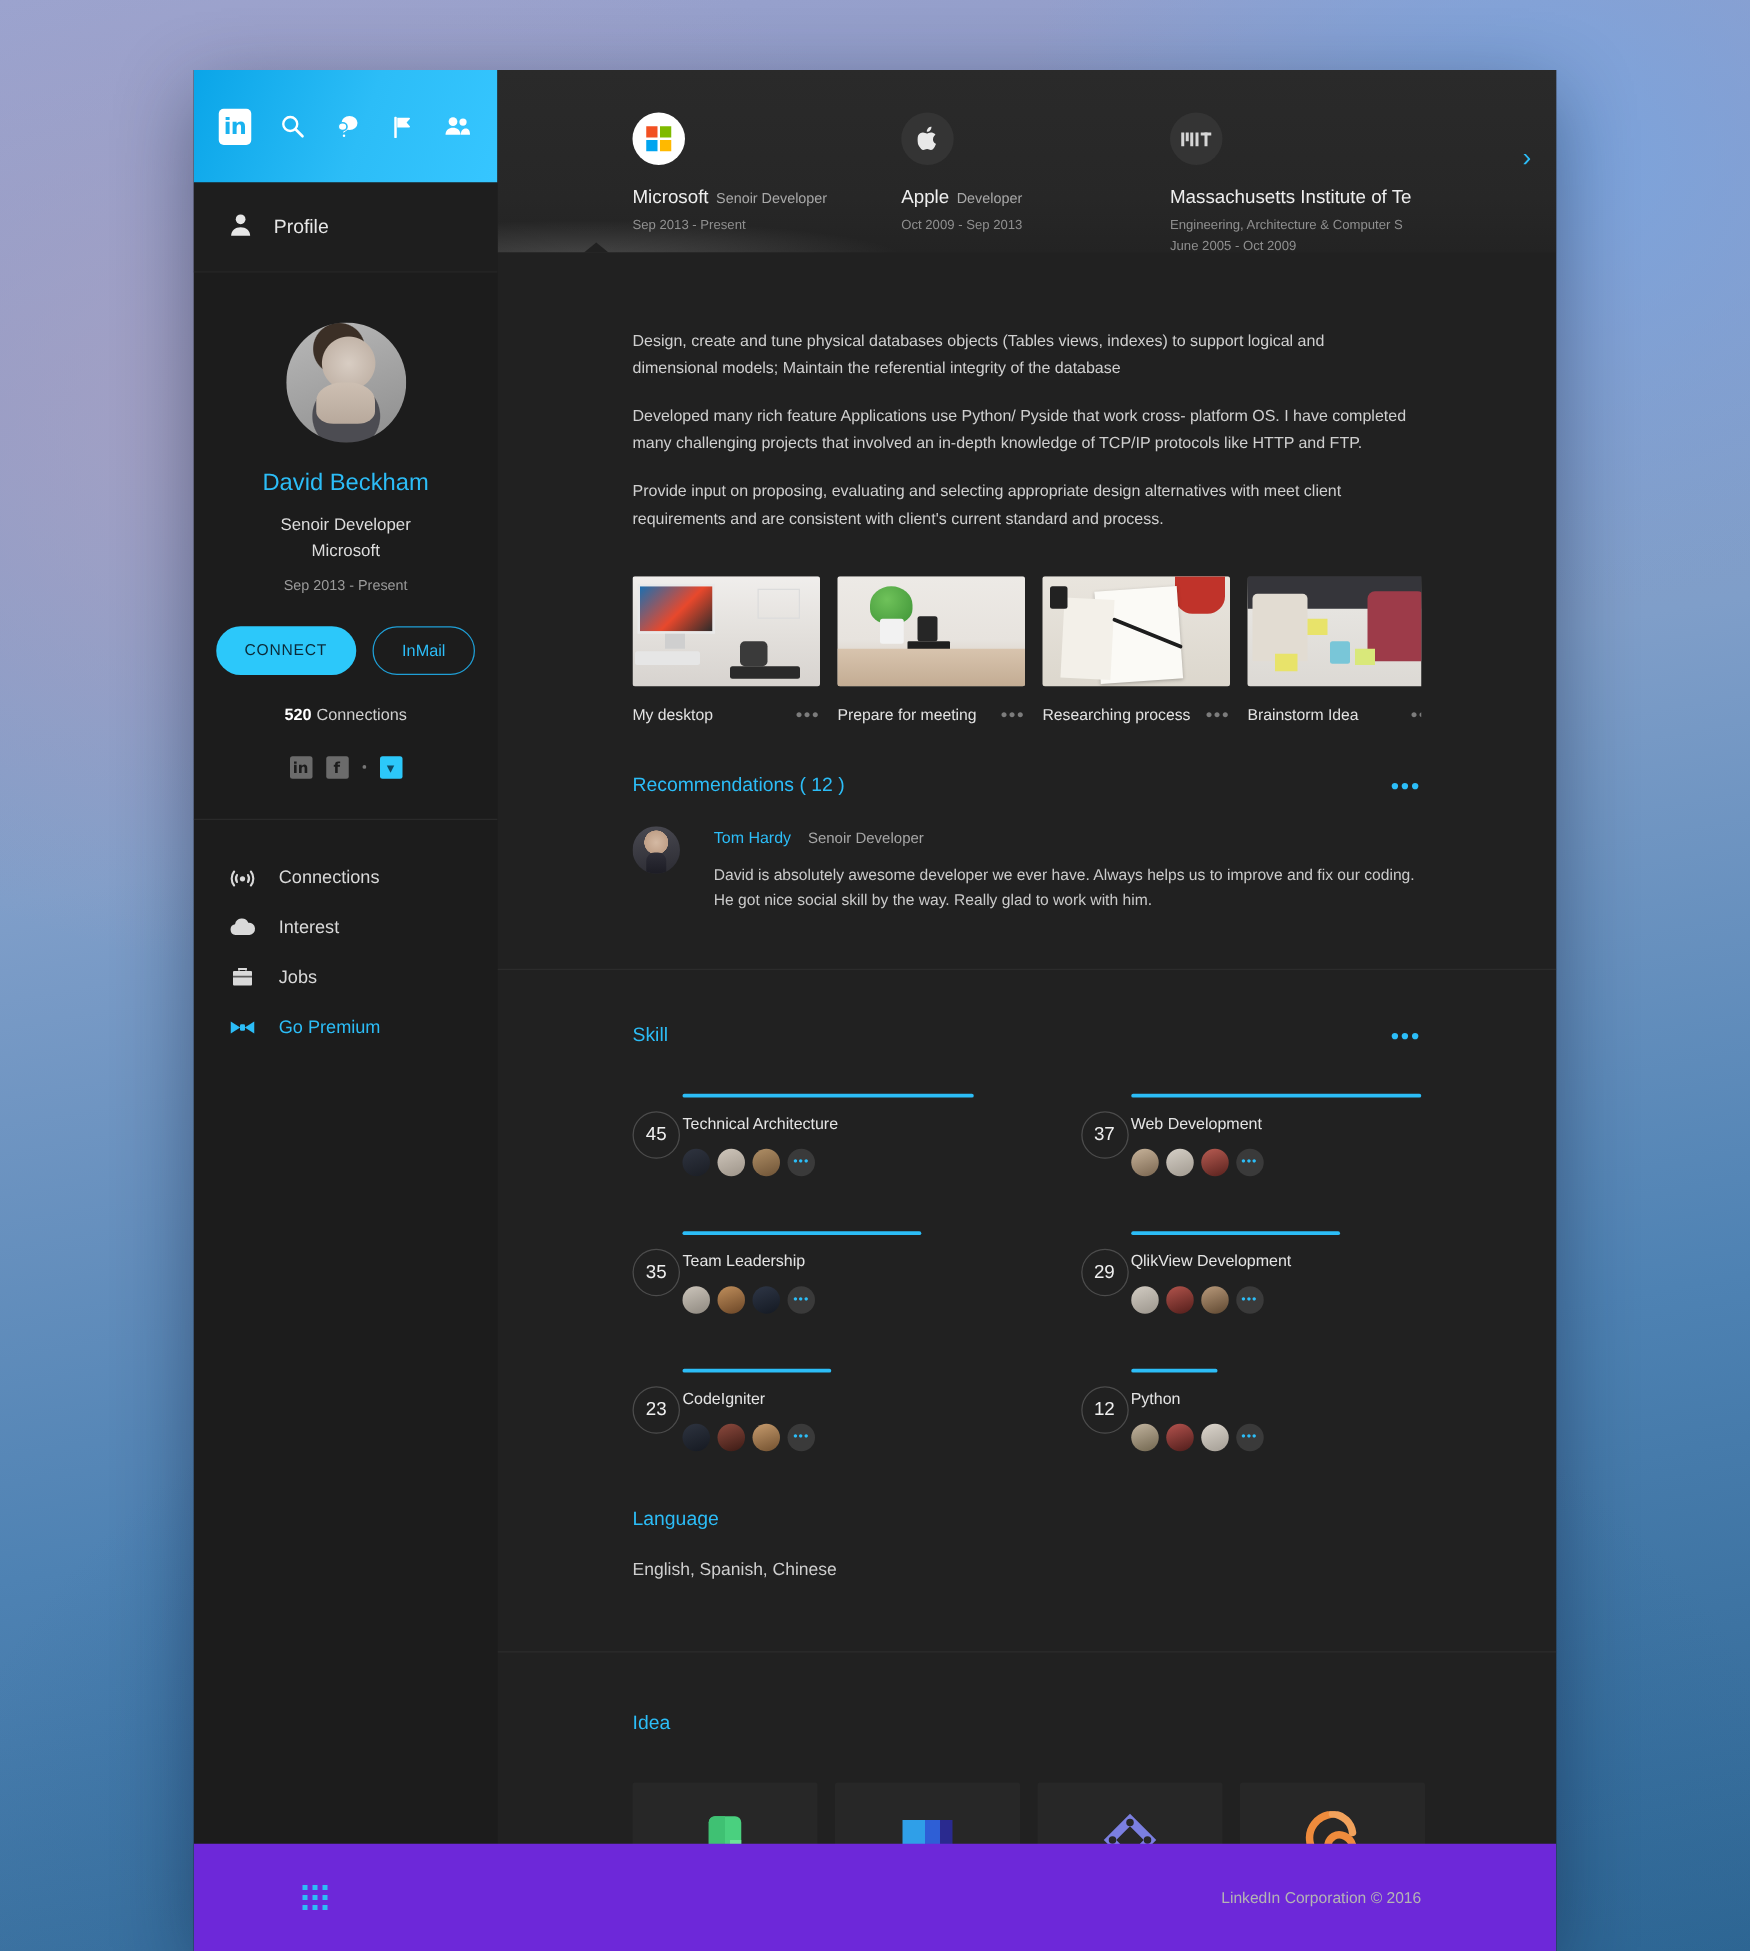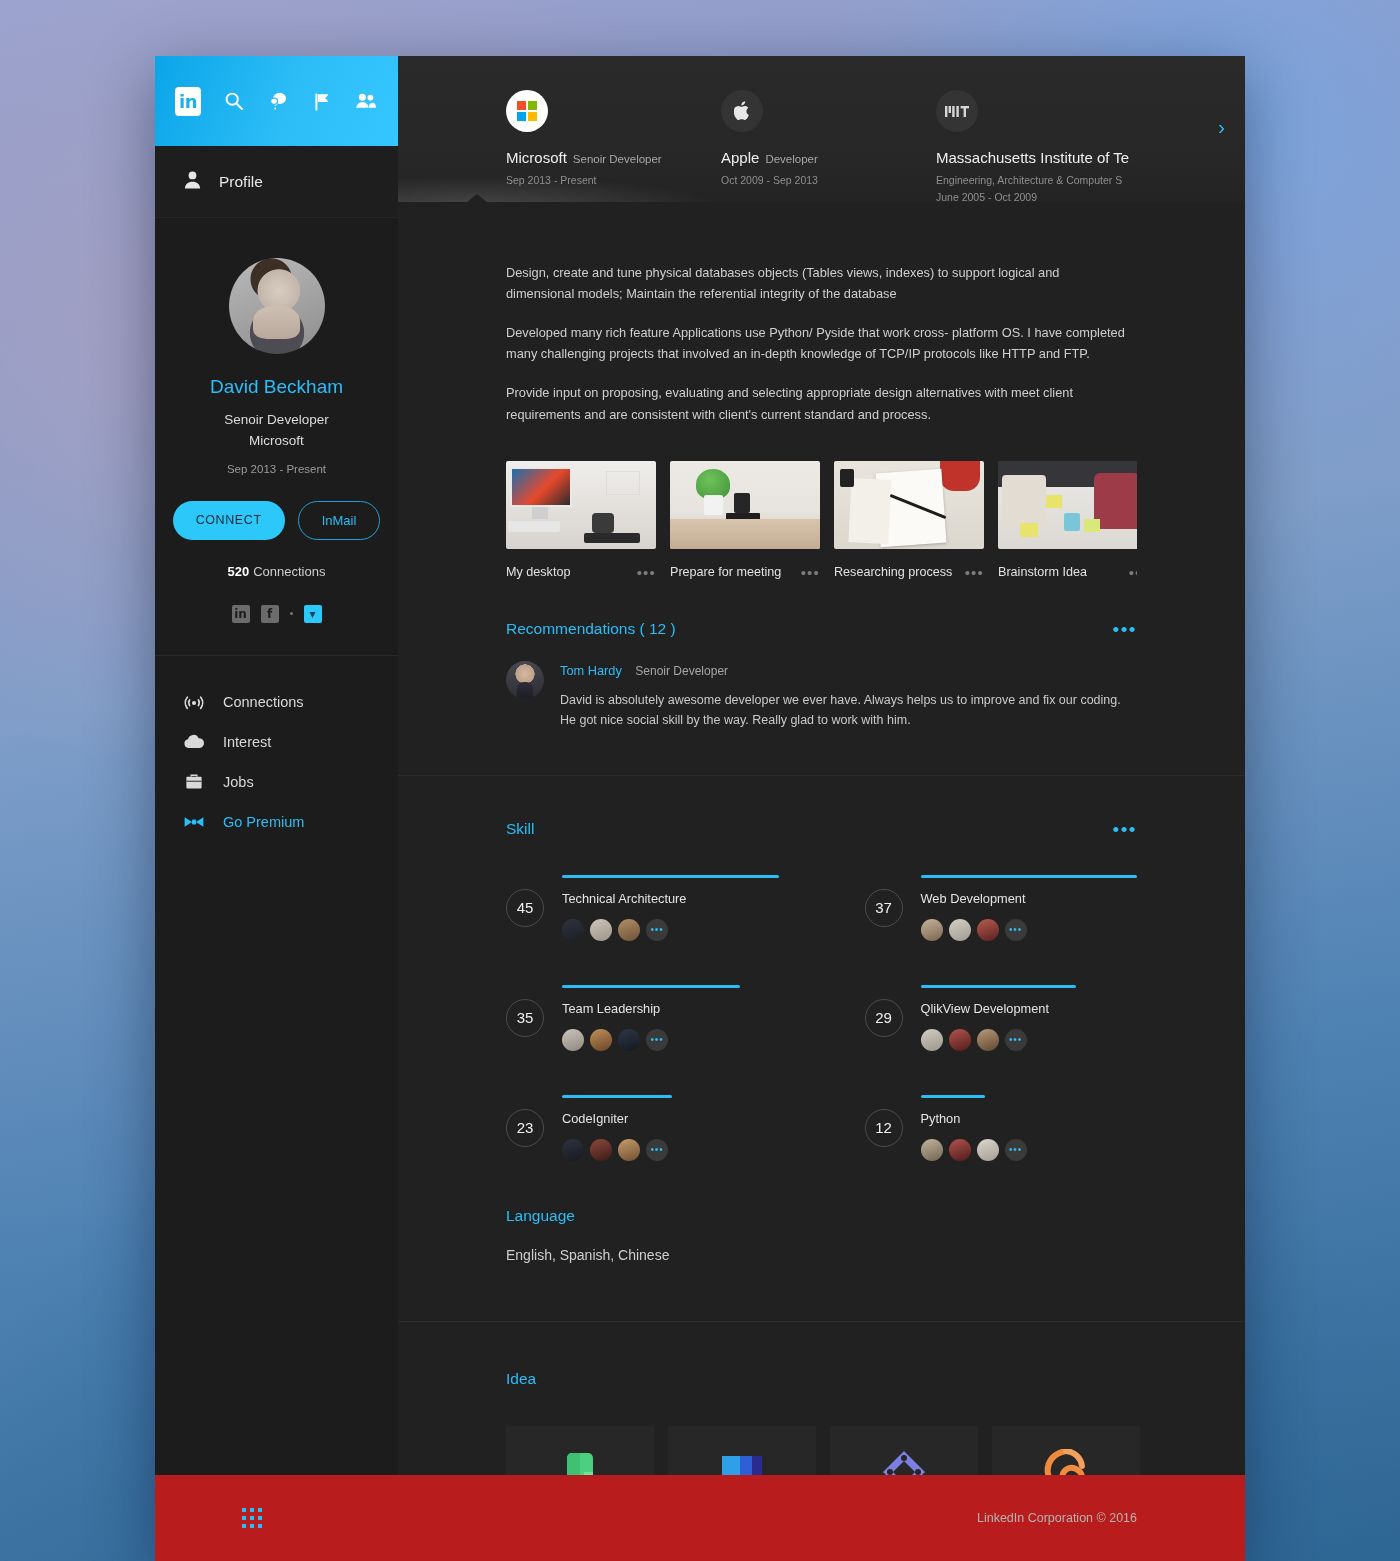--- a/index.html
+++ b/index.html
@@ -144,37 +144,37 @@
   
   .gal { display: flex; gap: 14px; margin-top: 36px; overflow: hidden; }
   .gal-item { width: 150px; flex: 0 0 150px; }
   .gal-thumb { width: 150px; height: 88px; border-radius: 2px; overflow: hidden; position: relative; }
   .gal-cap { display: flex; justify-content: space-between; align-items: center; margin-top: 16px; }
   .gal-cap .t { color: #e2e2e2; font-size: 12.6px; white-space: nowrap; }
   .gal-cap .d { color: #7c7c7c; font-size: 15px; letter-spacing: 1.2px; line-height: 1; cursor: pointer; }
 
   
   .recs { padding-top: 40px; padding-bottom: 44px; }
-  .rec { display: flex; gap: 16px; margin-top: 22px; }
+  .rec { display: flex; gap: 27px; margin-top: 22px; }
   .rec-av {
     width: 38px; height: 38px; border-radius: 50%; flex: 0 0 38px; overflow: hidden;
     background: radial-gradient(circle at 50% 34%, #d4b9a3 0%, #c0a088 30%, transparent 31%),
                 linear-gradient(170deg, #4a4a52, #2b2b32);
     position: relative;
   }
   .rec-av::after { content:""; position:absolute; left:28%; top:56%; width:44%; height:44%;
     background: linear-gradient(180deg,#2e2e38,#1c1c24); border-radius: 40% 40% 0 0; }
   .rec-nm { color: #2cbdf7; font-size: 12.8px; }
   .rec-role { color: #a6a6a6; font-size: 12px; margin-left: 9px; }
   .rec-txt { color: #cacaca; font-size: 12.5px; line-height: 1.65; margin-top: 11px; max-width: 600px; }
 
   
   .skills { padding-top: 44px; padding-bottom: 40px; }
   .skill-grid { display: grid; grid-template-columns: 1fr 1fr; column-gap: 86px; row-gap: 30px; margin-top: 22px; }
-  .skill { display: flex; gap: 18px; align-items: flex-start; padding-top: 14px; }
+  .skill { display: flex; gap: 2px; align-items: flex-start; padding-top: 14px; }
   .skill-num {
     width: 38px; height: 38px; flex: 0 0 38px; border-radius: 50%; border: 1px solid #4c4c4c;
     display: flex; align-items: center; justify-content: center; color: #efefef; font-size: 15px;
     margin-top: 14px;
   }
   .skill-body { flex: 1; min-width: 0; }
   .skill-bar { height: 3px; background: #2cbdf7; border-radius: 2px; }
   .skill-nm { color: #e4e4e4; font-size: 12.8px; margin-top: 13px; }
   .endorsers { display: flex; align-items: center; gap: 6px; margin-top: 13px; }
   .en { width: 22px; height: 22px; border-radius: 50%; overflow: hidden; position: relative; }
@@ -194,21 +194,21 @@
   .grp-box {
     width: 148px; height: 92px; background: #272727; border-radius: 2px;
     display: flex; align-items: center; justify-content: center;
   }
   .grp-cap { display: flex; justify-content: space-between; align-items: center; margin-top: 18px; }
   .grp-nm { color: #e2e2e2; font-size: 12.6px; }
   .grp-plus { color: #2cbdf7; font-size: 17px; cursor: pointer; line-height: 1; }
 
   
   .footer {
-    position: absolute; left: 0; right: 0; bottom: 0; height: 86px; background: #b91c1c;
+    position: absolute; left: 0; right: 0; bottom: 0; height: 86px; background: #6d28d9;
     display: flex; align-items: center; justify-content: space-between; padding: 0 108px 0 0;
   }
   .foot-grid { display: grid; grid-template-columns: repeat(3,4px); gap: 4px; margin-left: -86px; cursor: pointer; }
   .foot-grid i { width: 4px; height: 4px; background: #2cbdf7; display: block; }
   .foot-txt { color: #b4b4b4; font-size: 12.5px; }
   .footer-left-pad { width: 194px; display:flex; justify-content:center; }
 </style>
 </head>
 <body>
 

